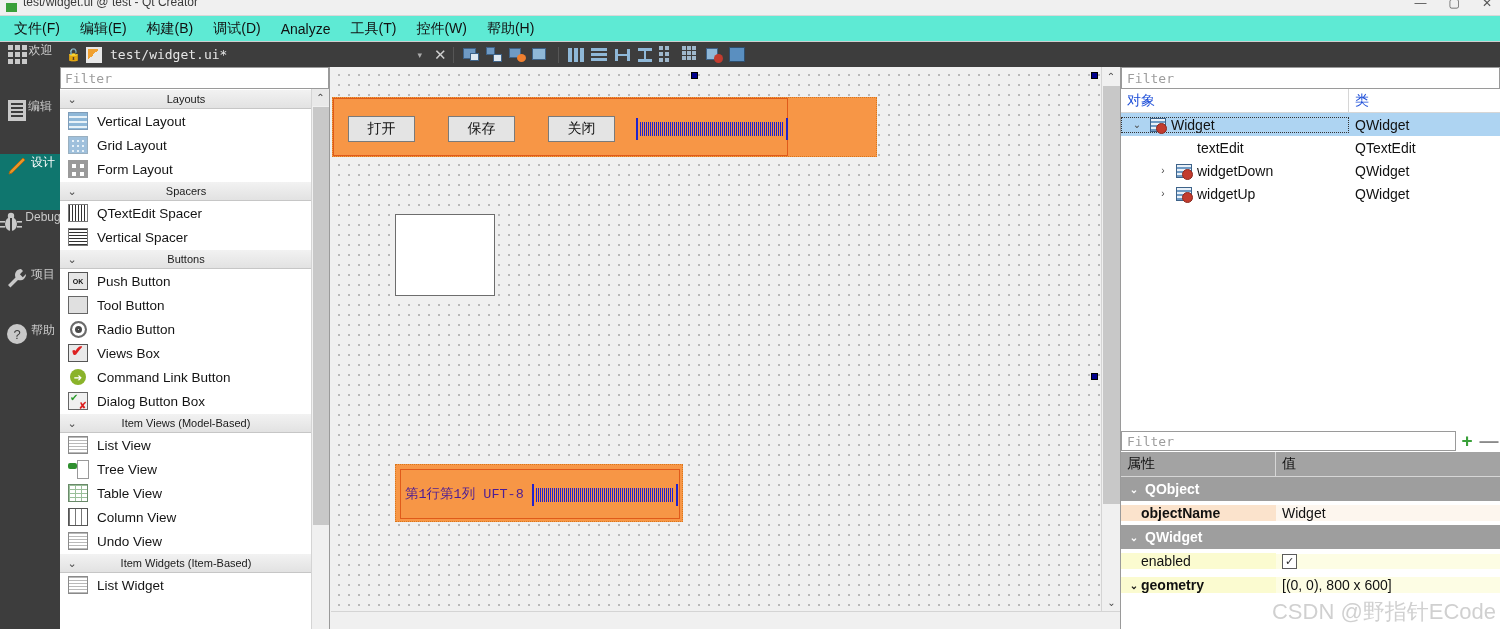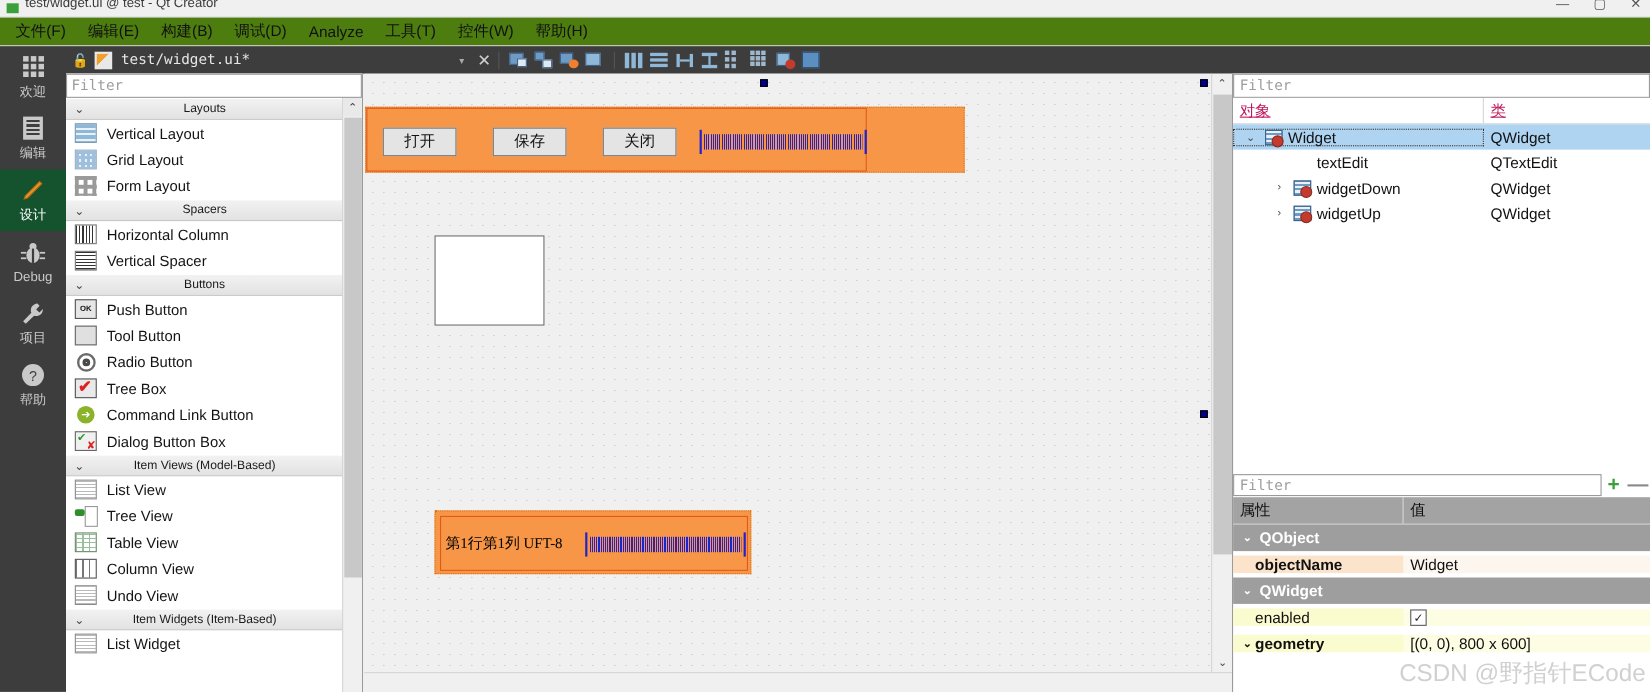--- a/index.html
+++ b/index.html
@@ -21,38 +21,38 @@
   .title-sq { width: 11px; height: 9px; background: #3aa03a; margin-right: 6px; flex: none; }
   .title-text {
     font-size: 12px; color: #3a3a3a; white-space: nowrap;
     position: relative; top: -6px;
   }
   .win-btns { position: absolute; right: 8px; top: -4px; display: flex; gap: 22px; color: #555; font-size: 12px;}
 
   
   .menubar {
     position: absolute; top: 16px; left: 0; width: 1500px; height: 26px;
-    background: #4d7c0f; border-bottom: 1px solid #cfcfcf;
+    background: #5eead4; border-bottom: 1px solid #cfcfcf;
     display: flex; align-items: center; padding-left: 4px;
   }
   .menu-item {
     font-size: 14px; color: #111; padding: 3px 10px; white-space: nowrap;
     font-family: "Liberation Sans", sans-serif;
   }
 
   
   .modebar {
     position: absolute; top: 42px; left: 0; width: 60px; height: 587px;
     background: #3d3d3d;
   }
   .mode {
-    width: 60px; height: 56px; display: flex; flex-direction: column;
-    align-items: center; justify-content: center; gap: 2px; cursor: default;
-  }
-  .mode.active { background: #14532d; }
+    width: 60px; height: 56px; display: flex; flex-direction: row;
+    align-items: flex-start; justify-content: center; gap: 2px; cursor: default;
+  }
+  .mode.active { background: #0f766e; }
   .mode-label { font-size: 12px; color: #c9c9c9; font-family: "Liberation Sans", sans-serif;}
   .mode.active .mode-label { color: #ffffff; }
   .mode-ico { height: 24px; display: flex; align-items: center; justify-content: center; }
 
   .grid-ico { display: grid; grid-template-columns: repeat(3,5px); grid-template-rows: repeat(3,5px); gap: 2px; }
   .grid-ico i { background: #c9c9c9; display:block; }
   .doc-ico { width: 18px; height: 21px; background: #c9c9c9; position: relative; }
   .doc-ico::after {
     content:""; position:absolute; left:3px; top:3px; right:3px; bottom:3px;
     background: repeating-linear-gradient(#3d3d3d 0 2px, transparent 2px 4px);
@@ -196,22 +196,22 @@
   .textedit-box {
     position: absolute; left: 64px; top: 147px; width: 100px; height: 82px;
     background: #ffffff; border: 1px solid #6d6d6d;
   }
   .form-bottom {
     position: absolute; left: 64px; top: 397px; width: 288px; height: 58px;
     background: #f79646; border: 1px dotted #d9761a;
   }
   .form-bottom .inner-sel { position:absolute; left:4px; top:4px; width:280px; height:50px; border:1px solid #e05a1a;}
   .status-text {
-    position: absolute; left: 9px; top: 20px; font-family: Liberation Serif, serif;
-    font-size: 13.5px; color: #000000; white-space: nowrap;
+    position: absolute; left: 9px; top: 20px; font-family: Liberation Mono, monospace;
+    font-size: 13.5px; color: #4c1d95; white-space: nowrap;
   }
   .sel-handle { position: absolute; width: 7px; height: 7px; background: #00008b; border:1px solid #000; }
 
   
   .cv-vscroll {
     position: absolute; top: 67px; left: 1101px; width: 19px; height: 544px;
     background: #f0f0f0; border-left: 1px solid #d4d4d4;
   }
   .cv-vscroll .arrow { height:18px; display:flex;align-items:center;justify-content:center;font-size:10px;color:#4a4a4a;}
   .cv-vscroll .thumb { position:absolute; left:1px; top:19px; width:17px; height:418px; background:#c8c8c8;}
@@ -225,21 +225,21 @@
     position: absolute; top: 67px; left: 1120px; width: 380px; height: 363px;
     background: #fff; border-left: 1px solid #9a9a9a;
   }
   .ot-filter {
     height: 22px; border: 1px solid #9a9a9a; background: #fff;
     display: flex; align-items: center; padding-left: 5px;
     font-family: "DejaVu Sans Mono", monospace; font-size: 13px; color: #9d9d9d;
   }
   .ot-header { display: flex; height: 24px; border-bottom: 1px solid #d6d6d6; background:#fff;}
   .ot-header .col {
-    font-size: 14px; color: #be185d; display:flex; align-items:center; padding-left: 6px; text-decoration: underline;
+    font-size: 14px; color: #1d4ed8; display:flex; align-items:center; padding-left: 6px;
   }
   .ot-col1 { width: 228px; border-right: 1px solid #d6d6d6; }
   .ot-col2 { flex: 1; }
   .ot-row { display: flex; height: 23px; align-items: center; font-size: 14px; color: #111; }
   .ot-row.selected { background: #aed4f2; }
   .ot-name { width: 228px; display:flex; align-items:center; gap:5px; }
   .ot-row.selected .ot-name { outline: 1px dotted #333; outline-offset: -1px;}
   .ot-class { flex: 1; padding-left: 6px; }
   .ot-twisty { width: 16px; text-align:center; font-size:10px; color:#4a4a4a; flex:none;}
   .ot-wico { width:16px; height:14px; flex:none; position:relative;
@@ -470,21 +470,21 @@
           <div class="wb-item">
             <span class="wb-ico ico-form"></span>
             <span>Form Layout</span>
           </div>
           <div class="wb-cat">
             <span class="chev">⌄</span>
             <span class="cat-label">Spacers</span>
           </div>
           <div class="wb-item">
             <span class="wb-ico ico-hspacer"></span>
-            <span>Horizontal Column</span>
+            <span>QTextEdit Spacer</span>
           </div>
           <div class="wb-item">
             <span class="wb-ico ico-vspacer"></span>
             <span>Vertical Spacer</span>
           </div>
           <div class="wb-cat">
             <span class="chev">⌄</span>
             <span class="cat-label">Buttons</span>
           </div>
           <div class="wb-item">
@@ -494,21 +494,21 @@
           <div class="wb-item">
             <span class="wb-ico ico-tool"></span>
             <span>Tool Button</span>
           </div>
           <div class="wb-item">
             <span class="wb-ico ico-radio"></span>
             <span>Radio Button</span>
           </div>
           <div class="wb-item">
             <span class="wb-ico ico-check"></span>
-            <span>Tree Box</span>
+            <span>Views Box</span>
           </div>
           <div class="wb-item">
             <span class="wb-ico ico-cmdlink"></span>
             <span>Command Link Button</span>
           </div>
           <div class="wb-item">
             <span class="wb-ico ico-dlgbox"></span>
             <span>Dialog Button Box</span>
           </div>
           <div class="wb-cat">

